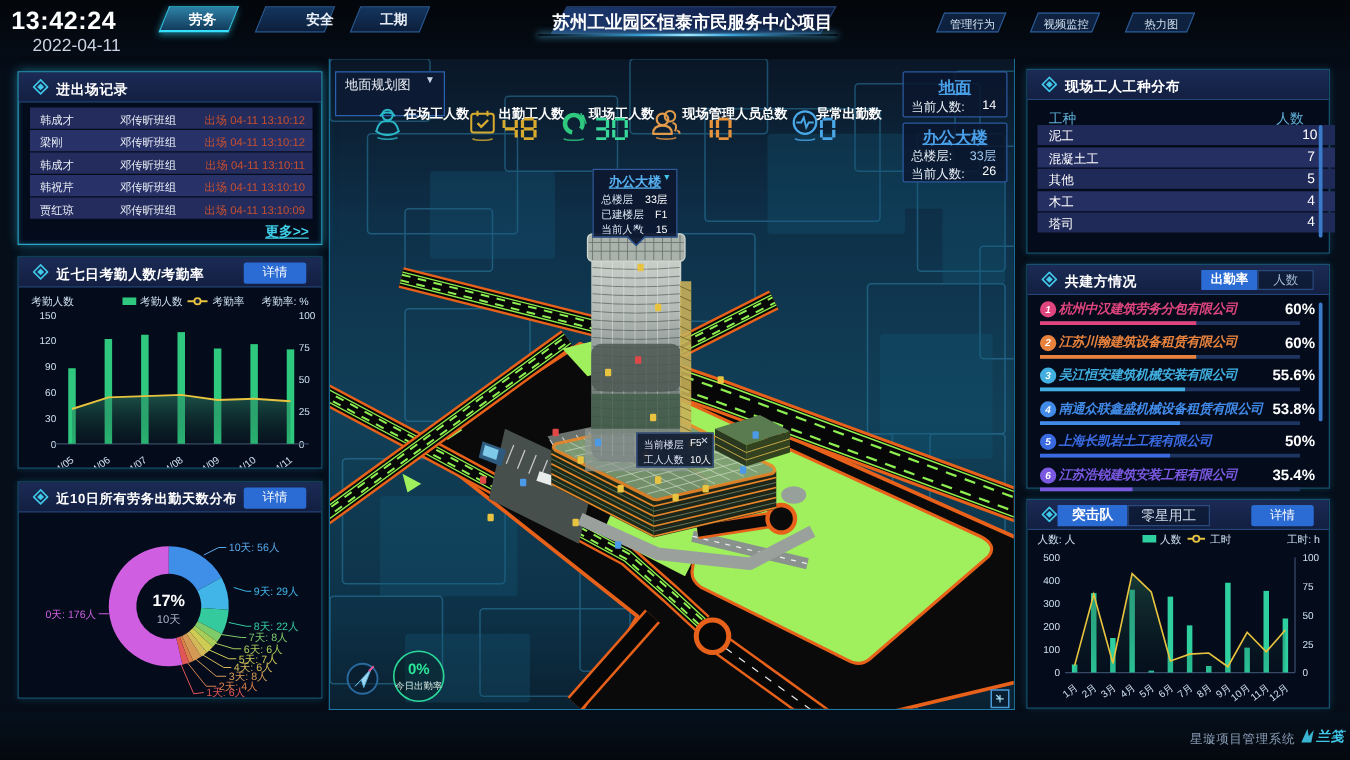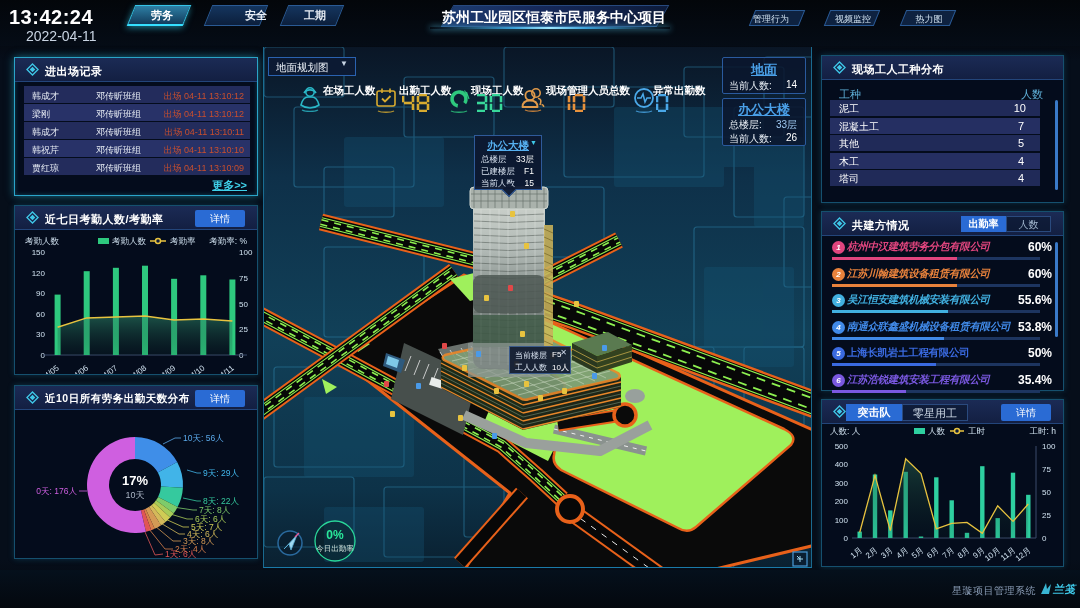--- a/index.html
+++ b/index.html
@@ -32,21 +32,21 @@
 
 <div class="abs" style="left:284px;top:5px;width:56px;height:21px;background:linear-gradient(180deg,#14355e,#0c1f3c);transform:skewX(-22deg);border:1px solid #2a5a94;"></div>
 <div class="abs" style="left:287px;top:8px;width:56px;color:#e8eef5;font-size:11px;font-weight:bold;text-align:center;">工期</div>
 
 <div class="abs" style="left:447px;top:5px;width:216px;height:22px;background:linear-gradient(100deg,#1c3a6e 0%,#16295a 40%,#0d1b3a 100%);transform:skewX(-30deg);border:1px solid #27497e;"></div>
 <div class="abs" style="left:430px;top:27px;width:240px;height:2px;background:linear-gradient(90deg,rgba(40,120,200,0),#3ba0d8 35%,#9fe8ff 50%,#3ba0d8 65%,rgba(40,120,200,0));box-shadow:0 0 6px #56c8f0;"></div>
 
 <div class="abs" style="left:424px;top:9px;width:260px;text-align:center;color:#fff;font-size:14px;font-weight:bold;white-space:nowrap;">苏州工业园区恒泰市民服务中心项目</div>
 
 <div class="abs" style="left:752px;top:10px;width:50px;height:16px;background:#0e2240;transform:skewX(-22deg);border:1px solid #2a5a94;"></div>
-<div class="abs" style="left:753px;top:13px;width:50px;color:#cfe0ee;font-size:9px;">管理行为</div>
+<div class="abs" style="left:753px;top:13px;width:50px;color:#cfe0ee;font-size:9px;text-align:center;">管理行为</div>
 
 <div class="abs" style="left:827px;top:10px;width:50px;height:16px;background:#0e2240;transform:skewX(-22deg);border:1px solid #2a5a94;"></div>
 <div class="abs" style="left:828px;top:13px;width:50px;color:#cfe0ee;font-size:9px;text-align:center;">视频监控</div>
 
 <div class="abs" style="left:903px;top:10px;width:50px;height:16px;background:#0e2240;transform:skewX(-22deg);border:1px solid #2a5a94;"></div>
 <div class="abs" style="left:904px;top:13px;width:50px;color:#cfe0ee;font-size:9px;text-align:center;">热力图</div>
 
 <div class="abs" id="maparea" style="left:263px;top:47px;width:549px;height:521px;border-left:1px solid #1a6a90;border-right:1px solid #1a6a90;border-bottom:1px solid #1a7aa8;overflow:hidden;">
       <svg width="549" height="521" viewBox="0 0 549 521" style="position:absolute;left:0;top:0;">
         <defs>
@@ -361,21 +361,21 @@
 
 <circle cx="71" cy="494" r="20" fill="rgba(8,30,30,0.4)" stroke="#2ad89a" stroke-width="1.3"></circle>
 <text x="71" y="492" fill="#2ae89a" font-size="12" font-weight="bold" text-anchor="middle" font-family="Liberation Sans">0%</text>
 <text x="71" y="504" fill="#d8e8e0" font-size="7.5" text-anchor="middle" font-family="Liberation Sans">今日出勤率</text>
 
 <rect x="529" y="505" width="14" height="14" fill="rgba(10,30,50,0.8)" stroke="#4a9ad8" stroke-width="1.2"></rect>
 <path d="M 533,512 L 539,512 M 536,509 L 536,515 M 533,509 l 3,3" stroke="#9fd8f0" stroke-width="1"></path>
       </svg>
     </div>
 
-<div class="abs" style="left:268px;top:57px;width:88px;height:19px;background:#0c1a33;border:1px solid #2a62b0;">
+<div class="abs" style="left:268px;top:57px;width:88px;height:36px;background:#0c1a33;border:1px solid #2a62b0;">
 <span style="position:absolute;left:7px;top:3px;color:#e8eef5;font-size:10.5px;">地面规划图</span>
 <span style="position:absolute;right:7px;top:1px;color:#c8d4e4;font-size:8px;">▼</span>
     </div>
 
 <svg class="abs" style="left:297px;top:84px;" width="26" height="28" viewBox="0 0 26 28">
 <circle cx="13" cy="8" r="4.2" fill="none" stroke="#2ab8c8" stroke-width="1.6"></circle>
 <path d="M 7,9 A 6.5,5 0 0 1 19,9" fill="none" stroke="#2ab8c8" stroke-width="1.6"></path>
 <path d="M 4,21 Q 6,13 11,13 L 15,13 Q 20,13 22,21 Q 18,24 13,24 Q 8,24 4,21 Z" fill="none" stroke="#2ab8c8" stroke-width="1.6"></path>
 <path d="M 5,26 A 9,2.6 0 0 0 21,26" fill="none" stroke="#2ab8c8" stroke-width="1.4" opacity="0.8"></path>
     </svg>
@@ -641,21 +641,21 @@
   <div class="phead"></div>
   <svg class="pdiamond" viewBox="0 0 14 14">
         <path d="M7 1 L13 7 L7 13 L1 7 Z" fill="none" stroke="#3fc8e8" stroke-width="1.4"></path>
         <path d="M7 4 L10 7 L7 10 L4 7 Z" fill="#3fc8e8"></path>
       </svg>
   <div class="ptitle">现场工人工种分布</div>
 
   <div class="abs" style="left:17px;top:31px;color:#5fb0d8;font-size:11px;">工种</div>
   <div class="abs" style="left:199px;top:31px;color:#5fb0d8;font-size:11px;">人数</div>
 
-  <div class="abs" style="left:8px;top:44px;width:210px;">
+  <div class="abs" style="left:8px;top:44px;width:238px;">
 
 <div style="height:16px;margin-bottom:1.5px;background:#202a58;position:relative;">
           <span style="position:absolute;left:9px;top:2px;color:#fff;font-size:10px;">泥工</span>
           <span style="position:absolute;right:14px;top:2px;color:#fff;font-size:11px;">10</span>
         </div>
 
 <div style="height:16px;margin-bottom:1.5px;background:#252f62;position:relative;">
           <span style="position:absolute;left:9px;top:2px;color:#fff;font-size:10px;">混凝土工</span>
           <span style="position:absolute;right:16px;top:2px;color:#fff;font-size:11px;">7</span>
         </div>
@@ -722,21 +722,21 @@
   <div style="position:absolute;left:0;top:1px;width:13px;height:13px;border-radius:50%;background:#418ae8;color:#fff;font-size:8px;font-weight:bold;text-align:center;line-height:13px;font-style:italic;">4</div>
   <div style="position:absolute;left:15px;top:0px;color:#418ae8;font-size:10.5px;font-style:italic;font-weight:bold;white-space:nowrap;letter-spacing:-0.3px;">南通众联鑫盛机械设备租赁有限公司</div>
   <div style="position:absolute;right:2px;top:0px;color:#fff;font-size:12px;font-weight:bold;">53.8%</div>
   <div style="position:absolute;left:0;top:17px;width:208px;height:3px;background:#1d3560;">
           <div style="width:53.8%;height:3px;background:#418ae8;"></div>
         </div>
 </div>
 
 <div class="abs" style="left:10px;top:134.0px;width:222px;height:26px;">
   <div style="position:absolute;left:0;top:1px;width:13px;height:13px;border-radius:50%;background:#3a6ae0;color:#fff;font-size:8px;font-weight:bold;text-align:center;line-height:13px;font-style:italic;">5</div>
-  <div style="position:absolute;left:15px;top:0px;color:#3a6ae0;font-size:10.5px;font-weight:bold;white-space:nowrap;letter-spacing:-0.3px;">上海长凯岩土工程有限公司</div>
+  <div style="position:absolute;left:15px;top:0px;color:#3a6ae0;font-size:10.5px;font-style:italic;font-weight:bold;white-space:nowrap;letter-spacing:-0.3px;">上海长凯岩土工程有限公司</div>
   <div style="position:absolute;right:2px;top:0px;color:#fff;font-size:12px;font-weight:bold;">50%</div>
   <div style="position:absolute;left:0;top:17px;width:208px;height:3px;background:#1d3560;">
           <div style="width:50.0%;height:3px;background:#3a6ae0;"></div>
         </div>
 </div>
 
 <div class="abs" style="left:10px;top:160.5px;width:222px;height:26px;">
   <div style="position:absolute;left:0;top:1px;width:13px;height:13px;border-radius:50%;background:#7a58e0;color:#fff;font-size:8px;font-weight:bold;text-align:center;line-height:13px;font-style:italic;">6</div>
   <div style="position:absolute;left:15px;top:0px;color:#7a58e0;font-size:10.5px;font-style:italic;font-weight:bold;white-space:nowrap;letter-spacing:-0.3px;">江苏浩锐建筑安装工程有限公司</div>
   <div style="position:absolute;right:2px;top:0px;color:#fff;font-size:12px;font-weight:bold;">35.4%</div>

